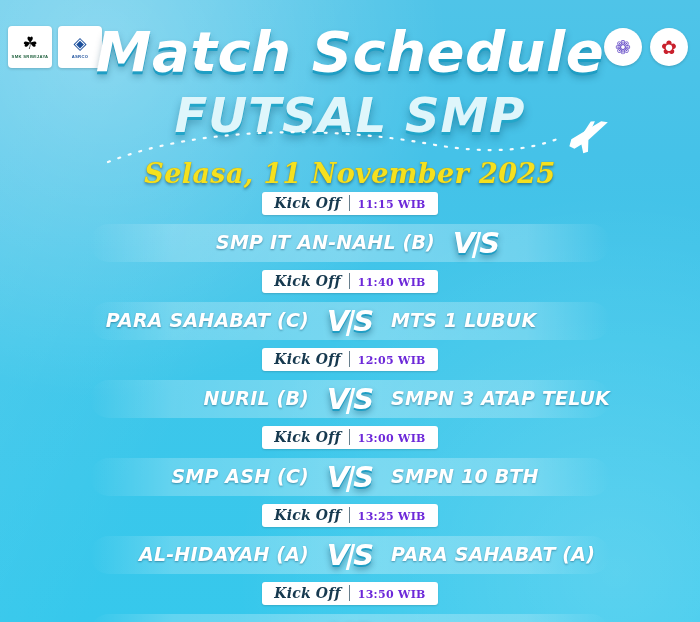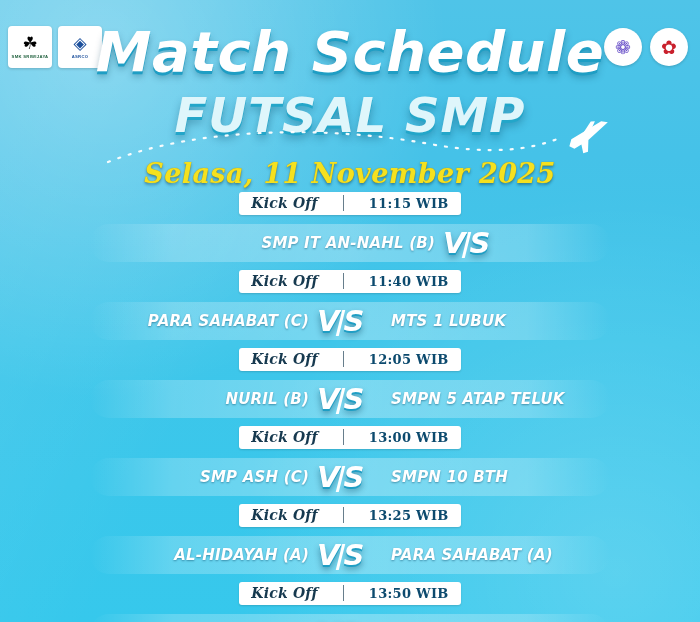--- a/index.html
+++ b/index.html
@@ -120,72 +120,72 @@
   .match-group { width: 700px; }
 
   .kick-row {
     display: flex; justify-content: center;
     margin-bottom: 2px;
   }
   .kick-pill {
     background: #ffffff;
     border-radius: 3px;
     padding: 3px 12px 4px 12px;
-    display: flex; align-items: baseline; gap: 25px;
+    display: flex; align-items: baseline; gap: 8px;
     box-shadow: 0 1px 2px rgba(0,0,0,.15);
   }
   .kick-label {
     font-family: "DejaVu Serif", serif;
     font-weight: 900;
     font-style: italic;
     font-size: 14px;
     color: #16394f;
     letter-spacing: .2px;
   }
   .kick-sep {
     width: 1px; align-self: stretch; background: #16394f; opacity: .65;
   }
   .kick-time {
     font-family: "DejaVu Serif", serif;
     font-weight: 900;
-    font-size: 13px;
-    color: #0c4a6e;
+    font-size: 11px;
+    color: #6d28d9;
     letter-spacing: .3px;
   }
 
   .teams-row {
     position: relative;
     display: flex; align-items: center; justify-content: center;
     height: 52px;
     margin-bottom: 1px;
   }
   .band {
     position: absolute; left: 90px; right: 90px; top: 7px; bottom: 7px;
     background: linear-gradient(90deg, rgba(255,255,255,0) 0%, rgba(255,255,255,0.22) 16%, rgba(255,255,255,0.30) 50%, rgba(255,255,255,0.22) 84%, rgba(255,255,255,0) 100%);
     border-radius: 20px;
   }
   .team {
     position: relative;
     width: 252px;
     font-family: "DejaVu Sans", sans-serif;
     font-weight: 900;
     font-style: italic;
-    font-size: 15px;
+    font-size: 19px;
     color: #ffffff;
     text-shadow: 0 1px 2px rgba(0,60,90,.45);
     line-height: 1.12;
     letter-spacing: .2px;
   }
   .team.home { text-align: right; padding-right: 8px; }
   .team.away { text-align: left; padding-left: 8px; }
 
   .vs {
     position: relative;
     width: 66px;
-    text-align: left;
+    text-align: center;
     font-family: "DejaVu Sans", sans-serif;
     font-weight: 900;
     font-style: italic;
     font-size: 29px;
     color: #ffffff;
     text-shadow:
       0 2px 0 #1f9ec4,
       0 4px 6px rgba(0,50,80,.45);
     letter-spacing: -1px;
   }
@@ -277,21 +277,21 @@
         <div class="kick-pill">
           <span class="kick-label">Kick Off</span>
           <span class="kick-sep"></span>
           <span class="kick-time">12:05 WIB</span>
         </div>
       </div>
       <div class="teams-row">
         <div class="band"></div>
         <div class="team home">NURIL (B)</div>
         <div class="vs">V<span class="slash"></span>S</div>
-        <div class="team away">SMPN 5 ATAP TELUK</div>
+        <div class="team away">SMPN 3 ATAP TELUK</div>
       </div>
     </div>
 
     <div class="match-group">
       <div class="kick-row">
         <div class="kick-pill">
           <span class="kick-label">Kick Off</span>
           <span class="kick-sep"></span>
           <span class="kick-time">13:00 WIB</span>
         </div>

